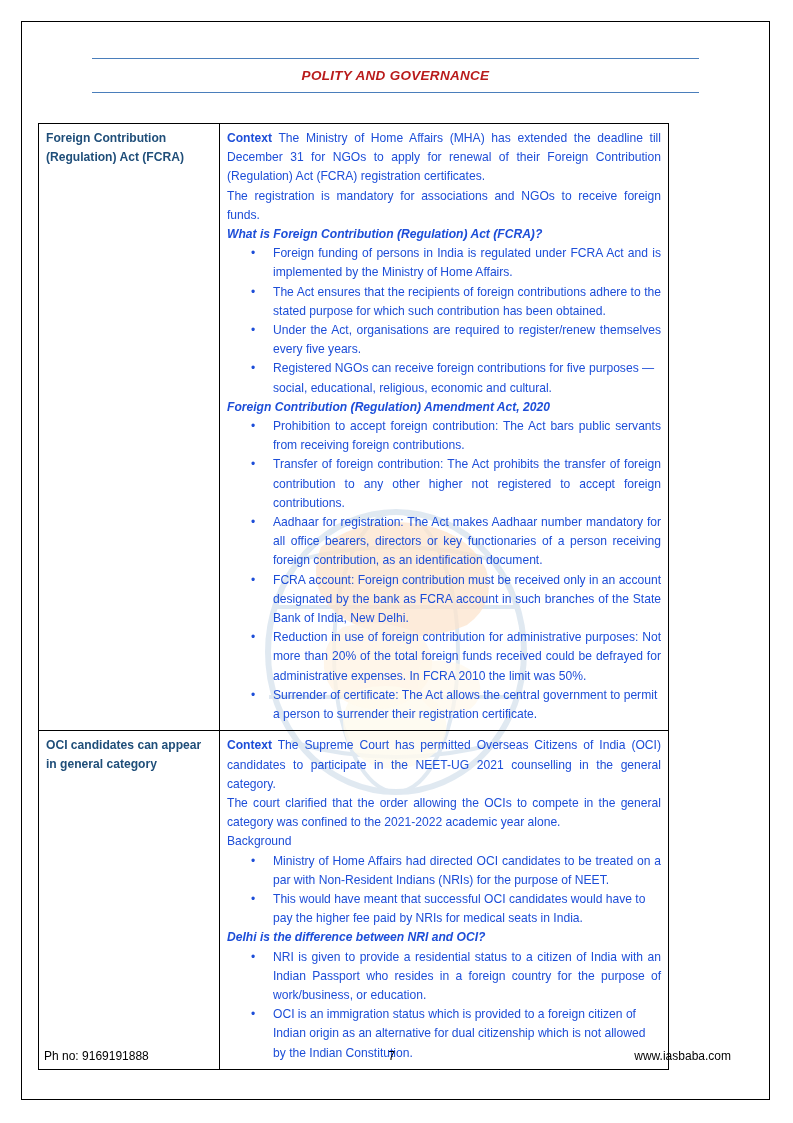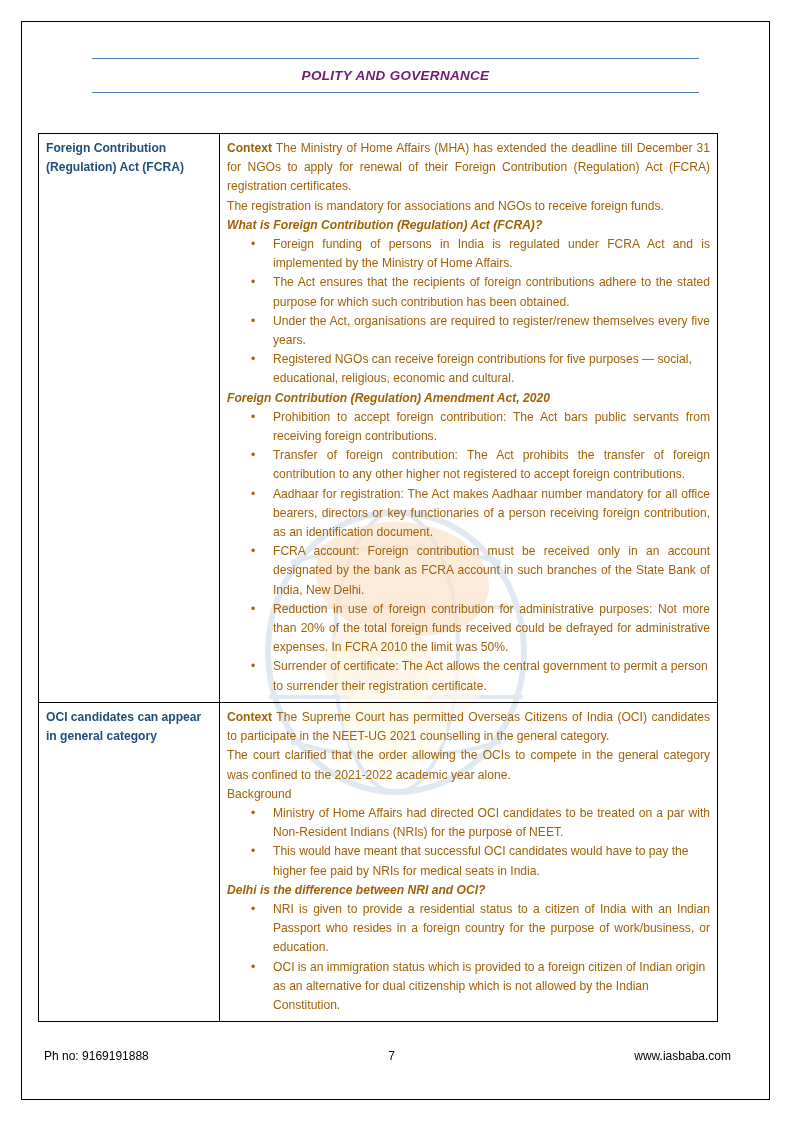--- a/index.html
+++ b/index.html
@@ -50,52 +50,52 @@
     margin: 36px 70px 0 70px;
     padding: 0;
     text-align: center;
   }
   .hdr-rule {
     height: 0;
     border-top: 1.2px solid #4a7ebb;
     width: 100%;
   }
   .hdr-title {
-    color: #701a75;
+    color: #b91c1c;
     font-weight: bold;
     font-style: italic;
     font-size: 13.5px;
     letter-spacing: 0.3px;
     padding: 9px 0 9px 0;
     font-family: "Liberation Sans", sans-serif;
   }
 
   
   .tbl {
-    margin: 40px 16px 0 16px;
+    margin: 30px 16px 0 16px;
     border-collapse: collapse;
-    width: 680px;
+    width: 631px;
     table-layout: fixed;
   }
   .tbl td {
     border: 1.1px solid #000000;
     vertical-align: top;
     padding: 5px 7px 6px 7px;
   }
   .col-topic {
     width: 166px;
     color: #1f4e79;
     font-weight: bold;
     font-size: 12.1px;
     line-height: 19px;
   }
   .col-body {
     font-size: 12.1px;
     line-height: 19.2px;
-    color: #a16207;
+    color: #1d4ed8;
     text-align: justify;
   }
 
   .para {
     margin: 0;
     padding: 0;
   }
   .para.just {
     text-align: justify;
     text-justify: inter-word;

